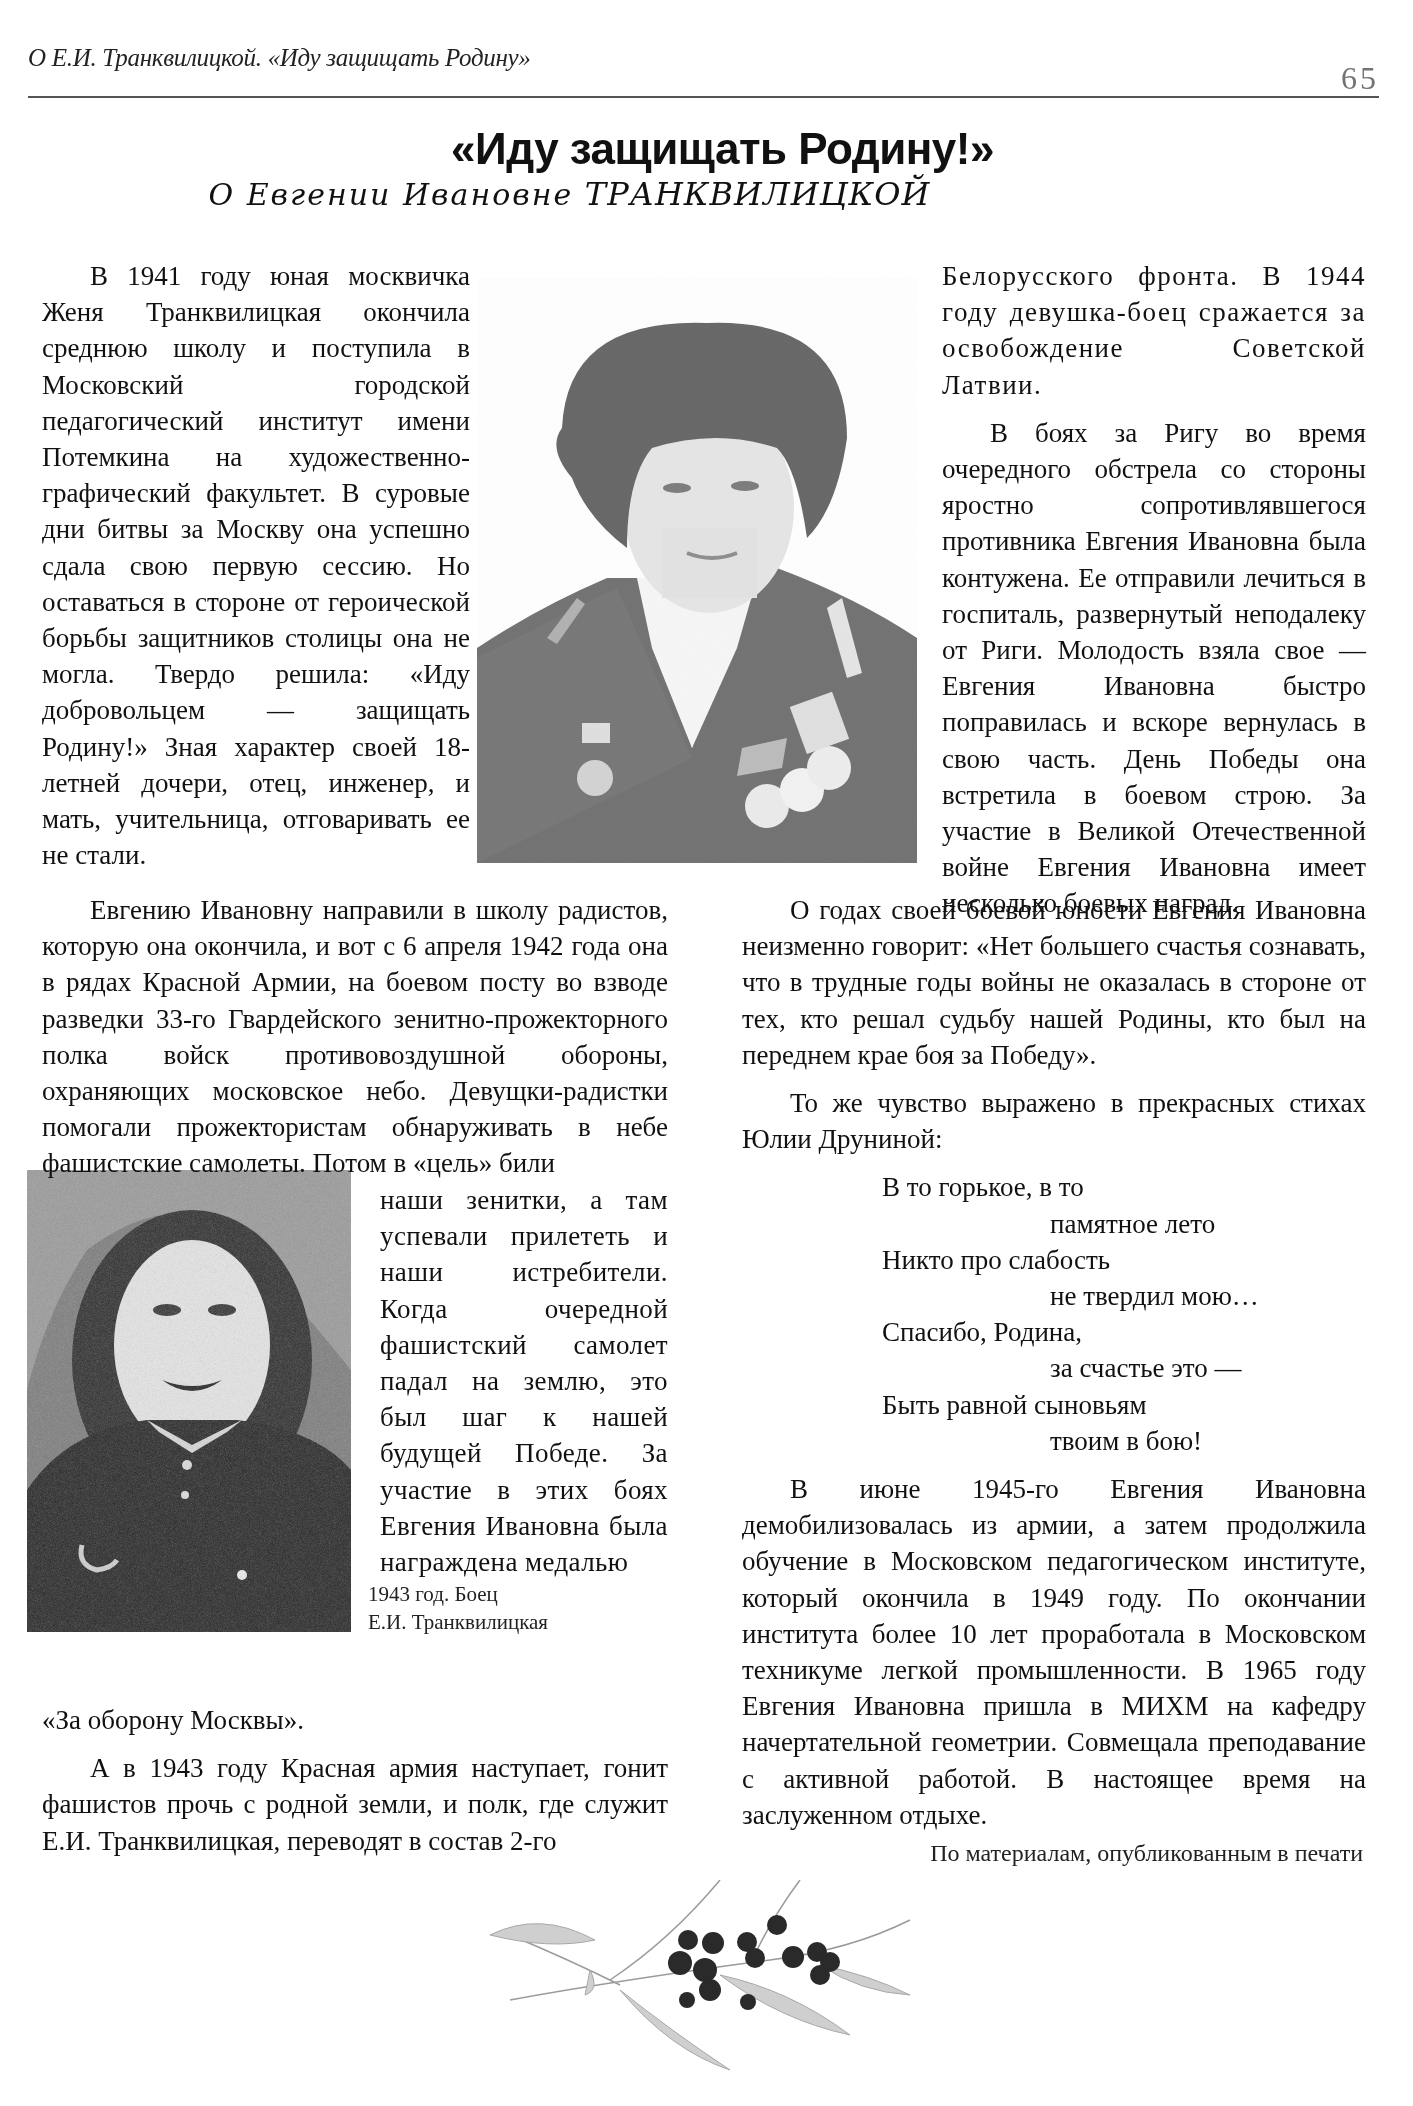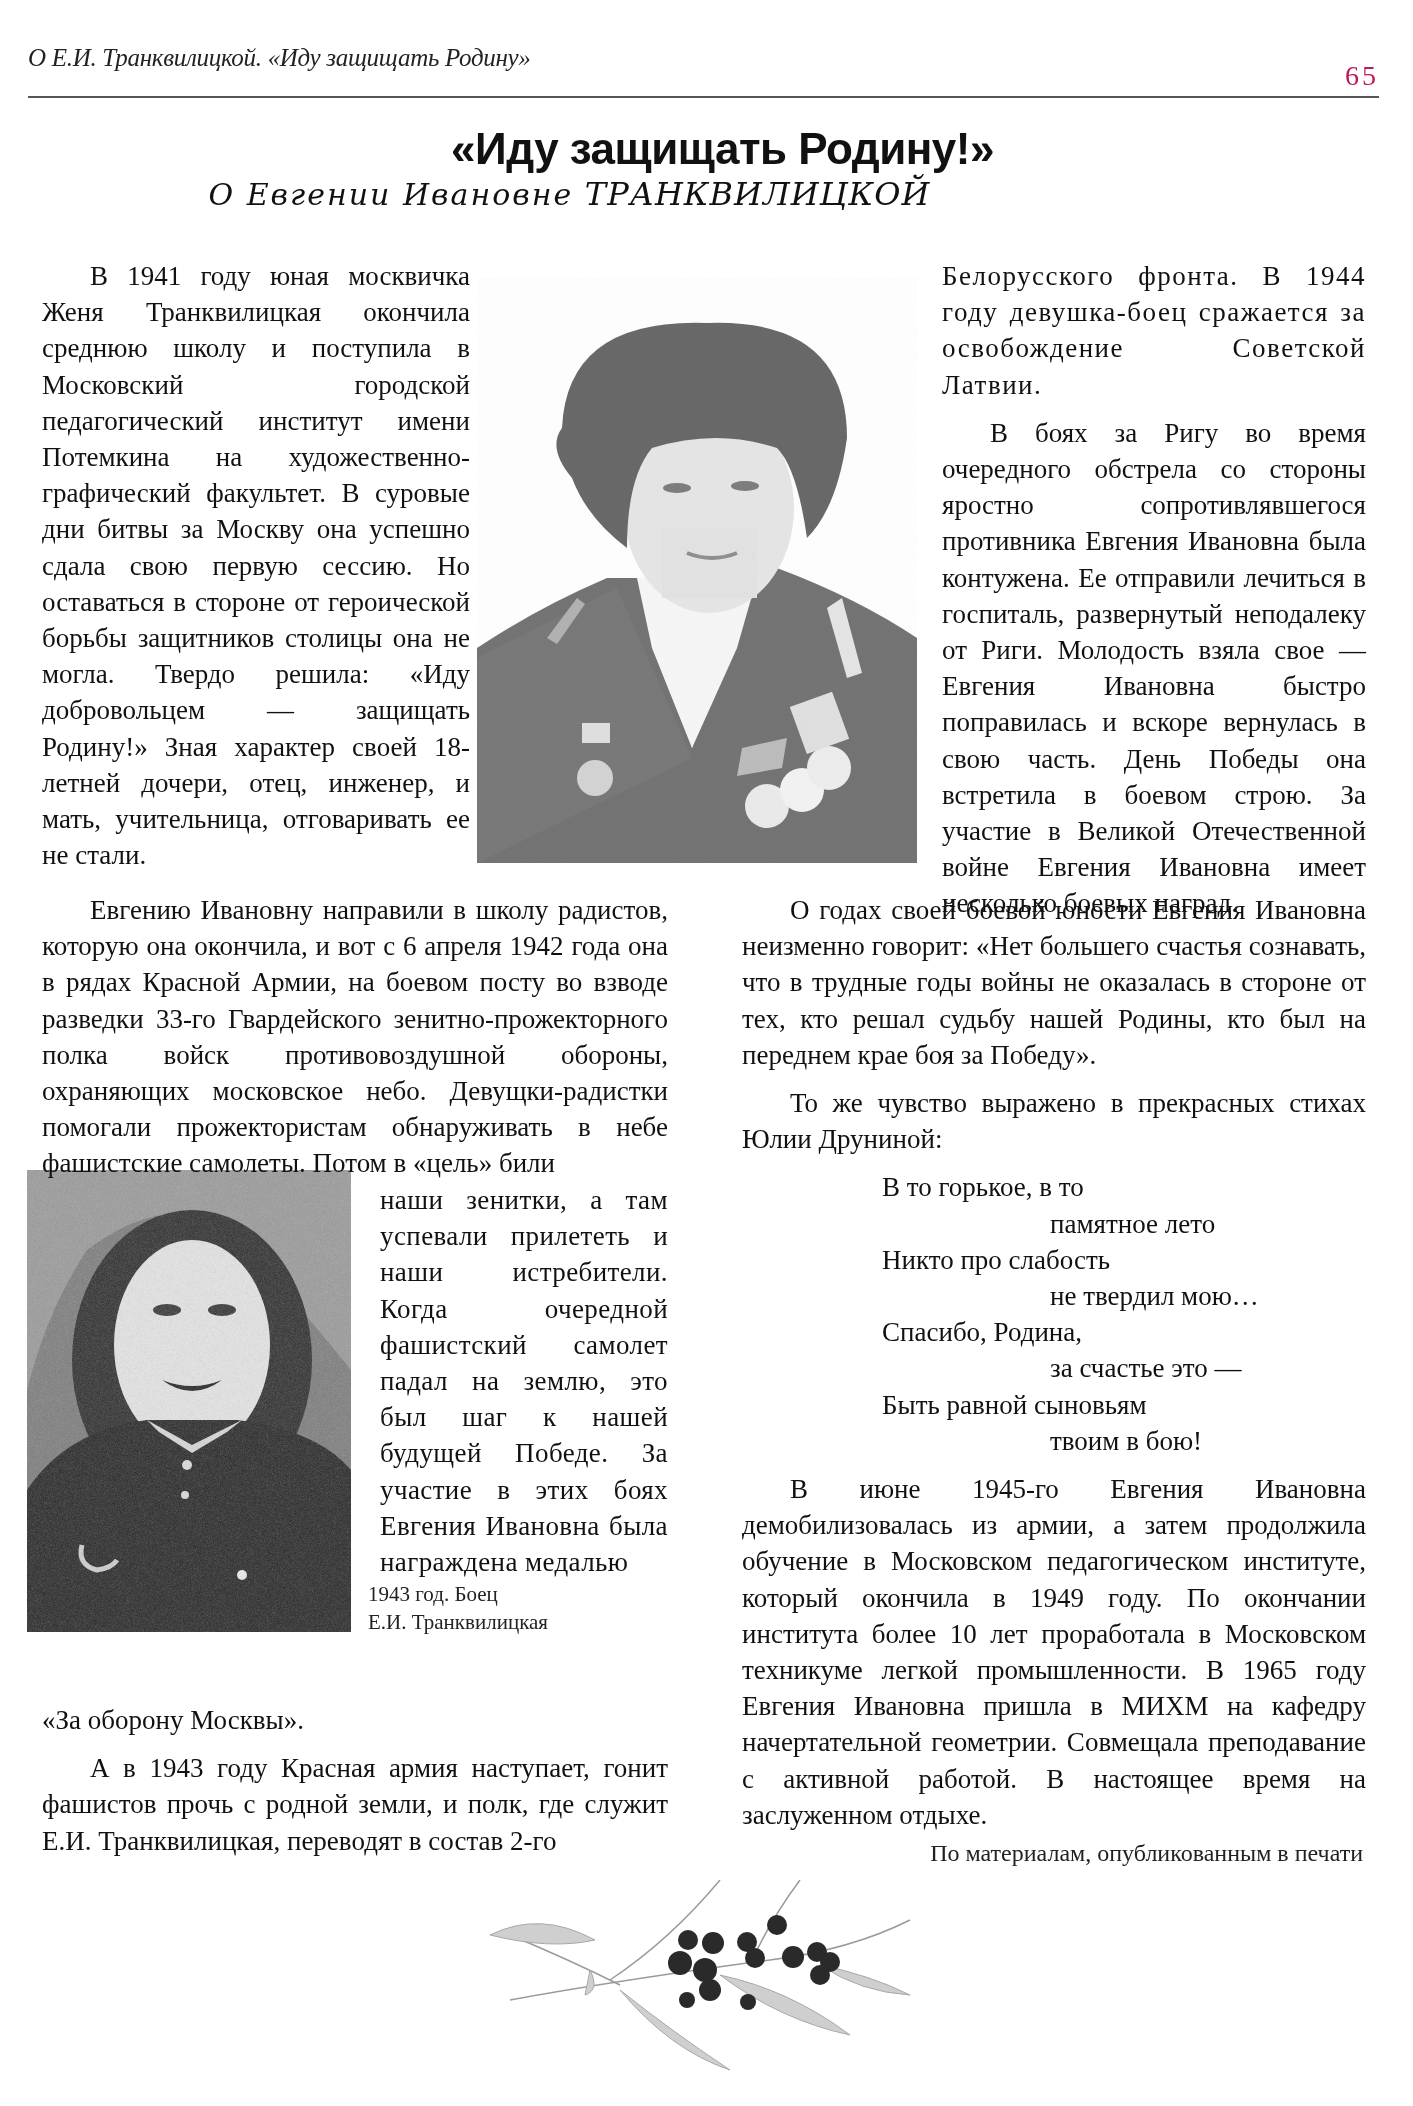--- a/index.html
+++ b/index.html
@@ -1,19 +1,19 @@
 <!DOCTYPE html>
 <html><head>
 <meta charset="utf-8">
 <style>
   html, body { margin: 0; padding: 0; background: #ffffff; }
   body { width: 1413px; height: 2106px; position: relative; overflow: hidden; color: #111; font-family: "Liberation Serif", serif; }
 
   .running-head { position: absolute; left: 28px; top: 44px; font-style: italic; font-size: 25px; color: #222; letter-spacing: -0.3px; }
-  .page-number { position: absolute; right: 34px; top: 60px; font-size: 28px; color: #be185d; letter-spacing: 3px; }
+  .page-number { position: absolute; right: 34px; top: 60px; font-size: 32px; color: #737373; letter-spacing: 3px; }
   .head-rule { position: absolute; left: 28px; right: 34px; top: 96px; height: 2px; background: #555; }
 
   .title { position: absolute; left: 0; width: 1413px; top: 108px; text-align: center; font-family: "Liberation Sans", sans-serif; font-weight: bold; font-size: 44px; letter-spacing: -0.5px; color: #111; }
   .subtitle { position: absolute; left: 0; width: 1139px; top: 175px; text-align: center; font-family: "DejaVu Serif", serif; font-style: italic; font-size: 30px; letter-spacing: 2px; color: #111; }
   .subtitle .caps { font-size: 32px; letter-spacing: 1px; }
 
   .text { font-size: 27px; line-height: 36.2px; text-align: justify; }
   .text p { margin: 12px; text-indent: 48px; }
   .text p.noindent { text-indent: 0; font-family: Liberation Serif, serif; }
 

